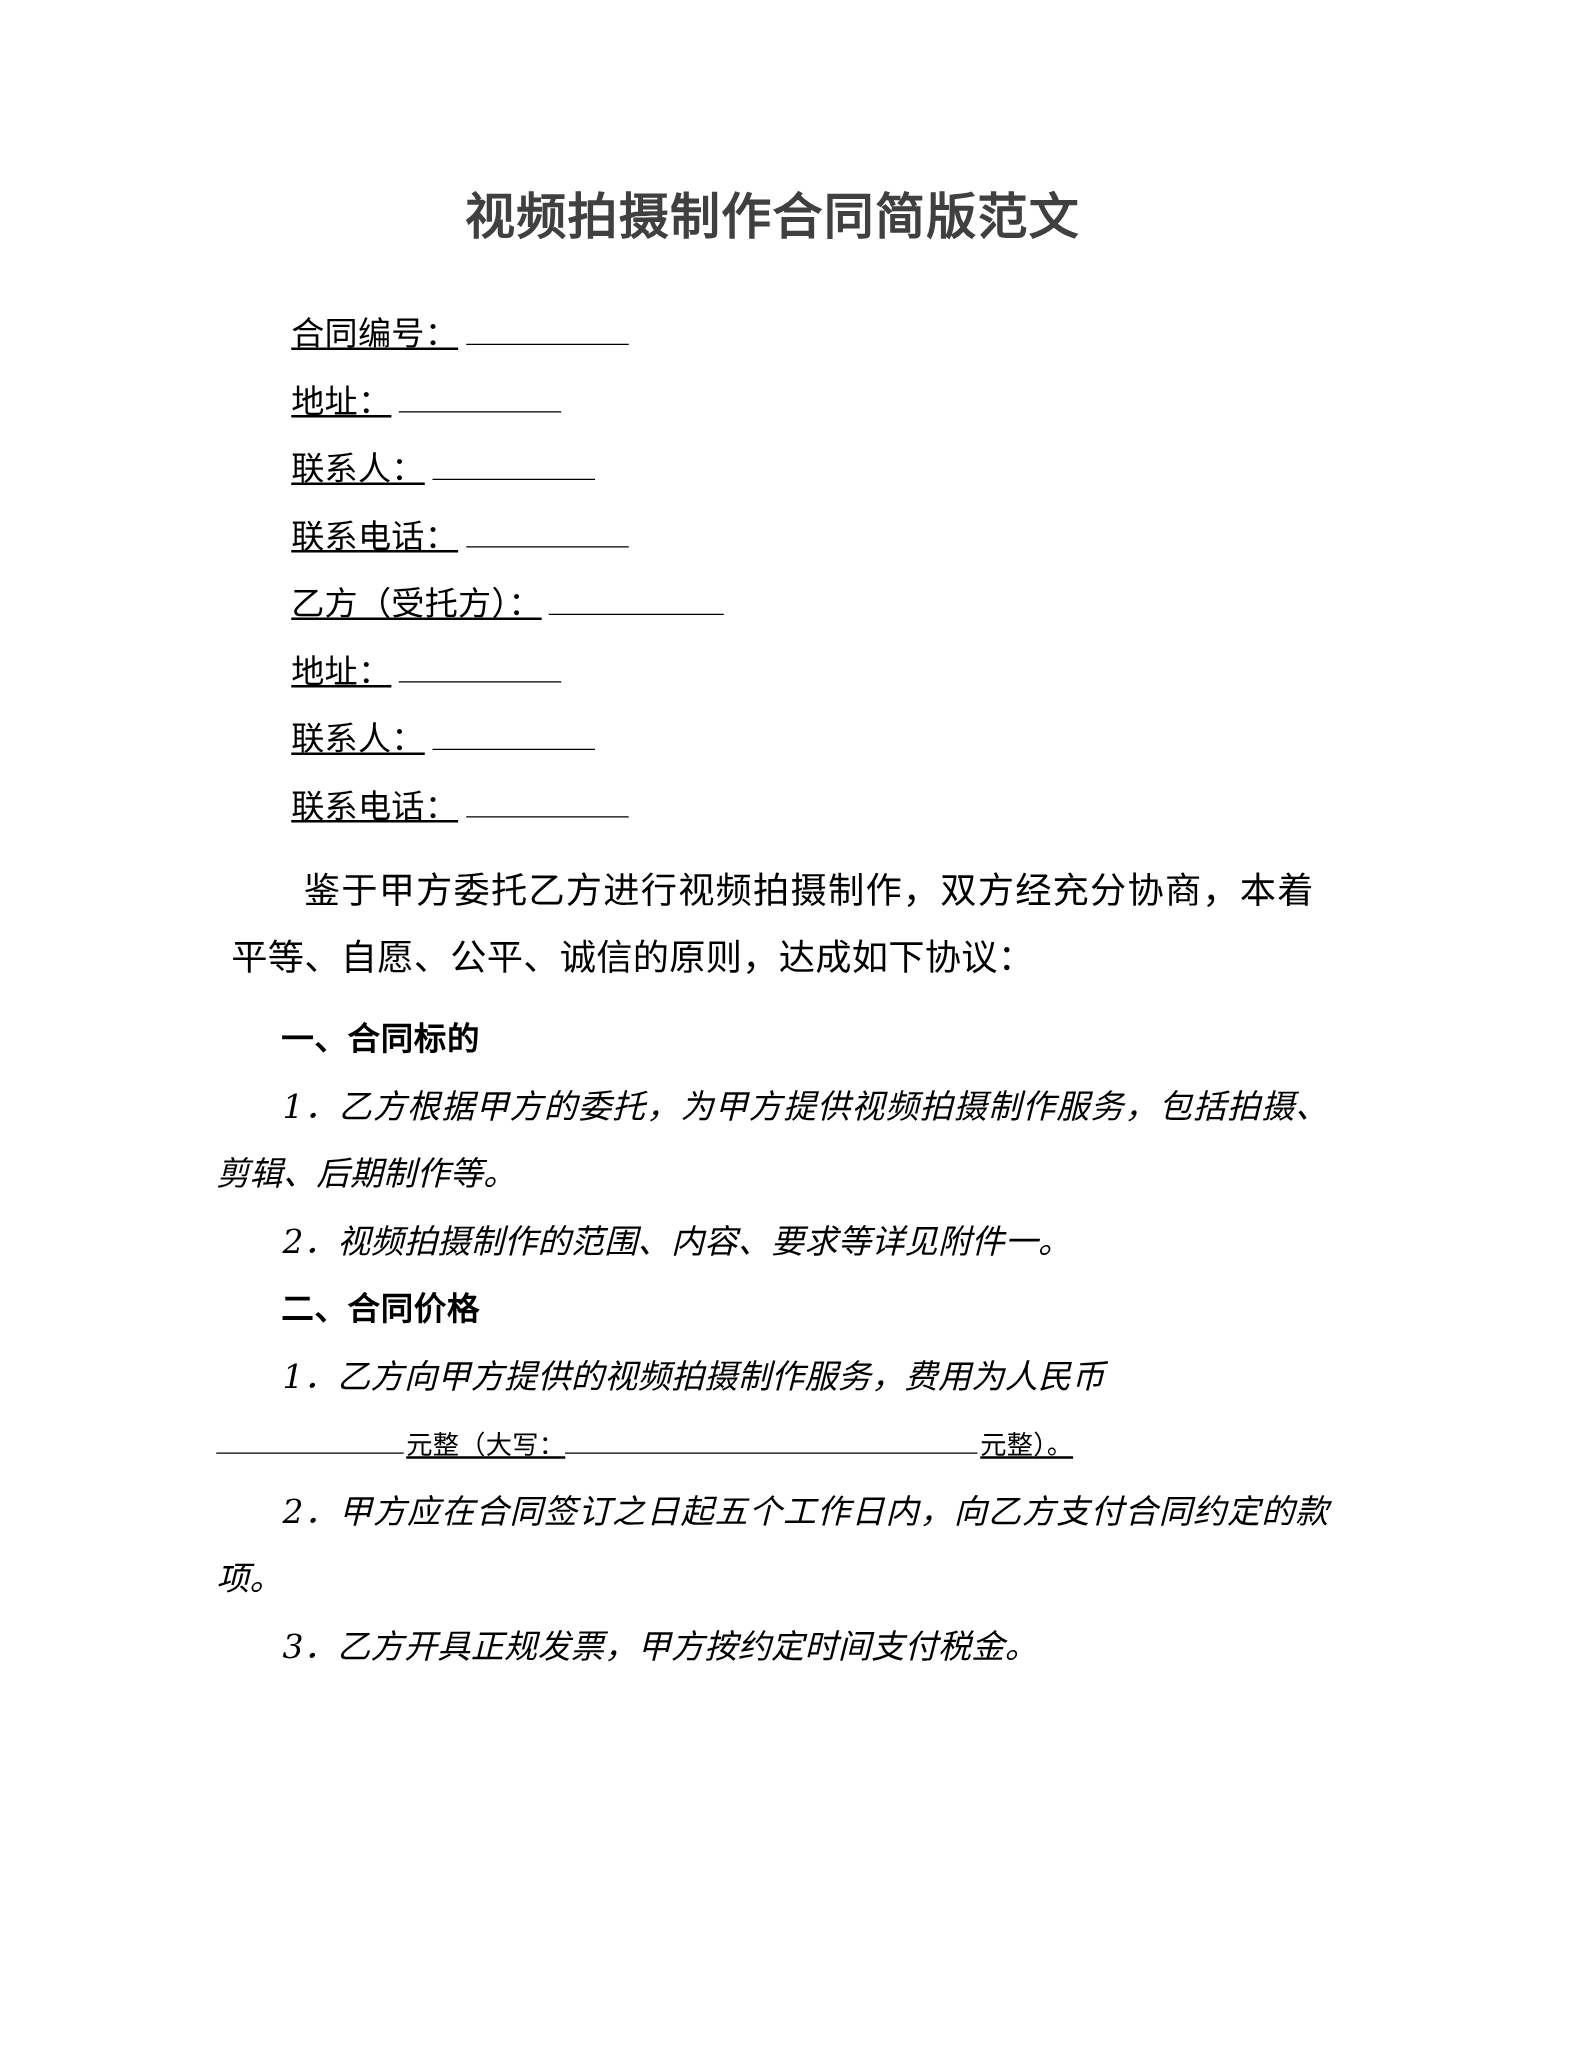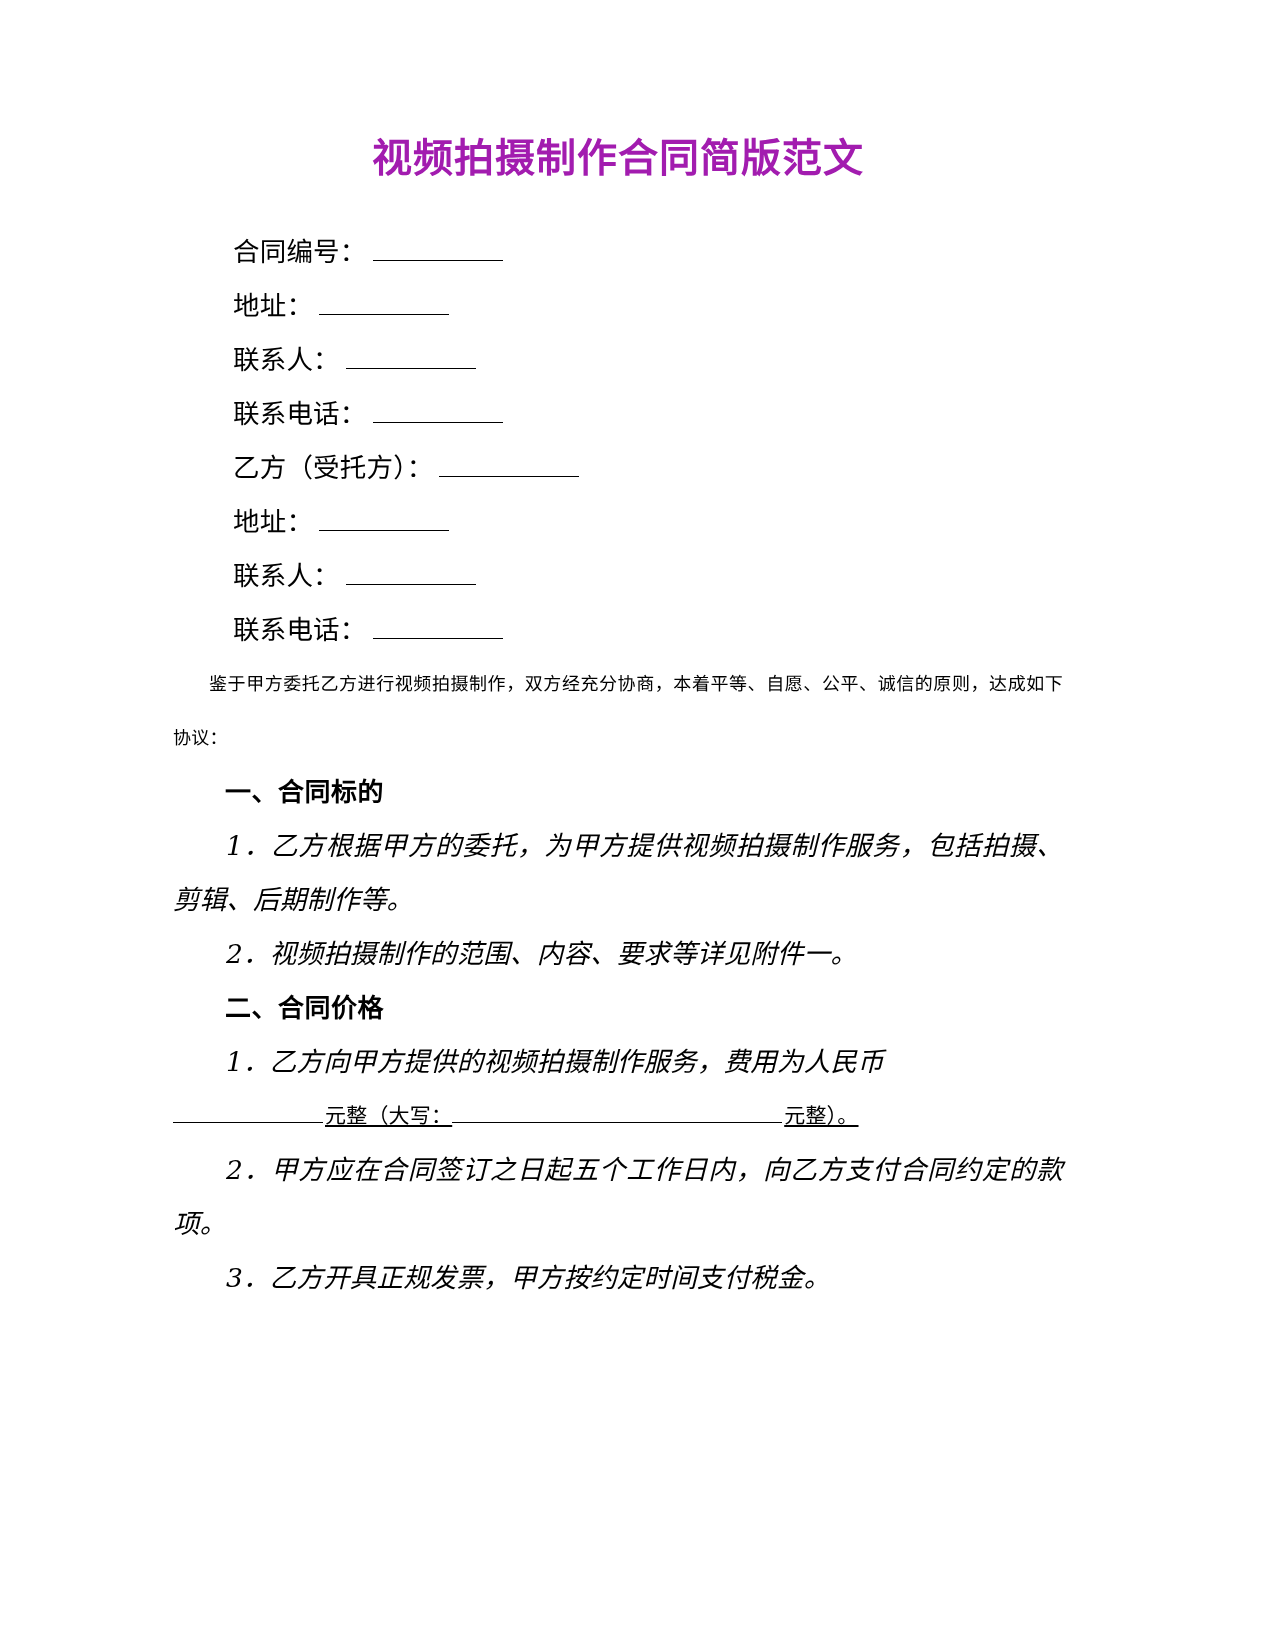--- a/index.html
+++ b/index.html
@@ -23,34 +23,35 @@
     box-sizing: border-box;
     overflow: hidden;
   }
   .doc-body {
     position: absolute;
     left: 173px;
     top: 0;
     width: 890px;
   }
   .doc-title {
-    margin: 0;
+    margin: 16px;
     padding-top: 133px;
     text-align: center;
     font-family: "DejaVu Serif", "Liberation Serif", serif;
     font-size: 40px;
     font-weight: 700;
     letter-spacing: 1px;
     line-height: 1.25;
-    color: #a21caf;
+    color: #404040;
     white-space: nowrap;
   }
   
   .fields {
     margin-top: 42px;
+    text-decoration: underline;
   }
   .field-line {
     font-size: 26.5px;
     line-height: 54px;
     white-space: nowrap;
     padding-left: 60px;
     letter-spacing: 0.2px;
   }
   .blank {
     display: inline-block;
@@ -58,26 +59,26 @@
     vertical-align: baseline;
     height: 1.05em;
     margin-left: 6px;
     margin-right: 2px;
   }
   .blank.w-sm { width: 130px; }
   .blank.w-md { width: 140px; }
   .blank.w-amount { width: 150px; }
   .blank.w-words { width: 330px; }
   .para {
-    font-size: 18px;
+    font-size: 29px;
     line-height: 54px;
     text-indent: 2em;
     text-align: justify;
     text-justify: inter-ideograph;
-    margin: 0;
+    margin: 12px;
     letter-spacing: 0.2px;
   }
   .heading {
     font-size: 26px;
     line-height: 54px;
     font-weight: 700;
     text-indent: 2em;
     margin: 0;
     font-family: "DejaVu Sans", "Liberation Sans", sans-serif;
     letter-spacing: 0.5px;

